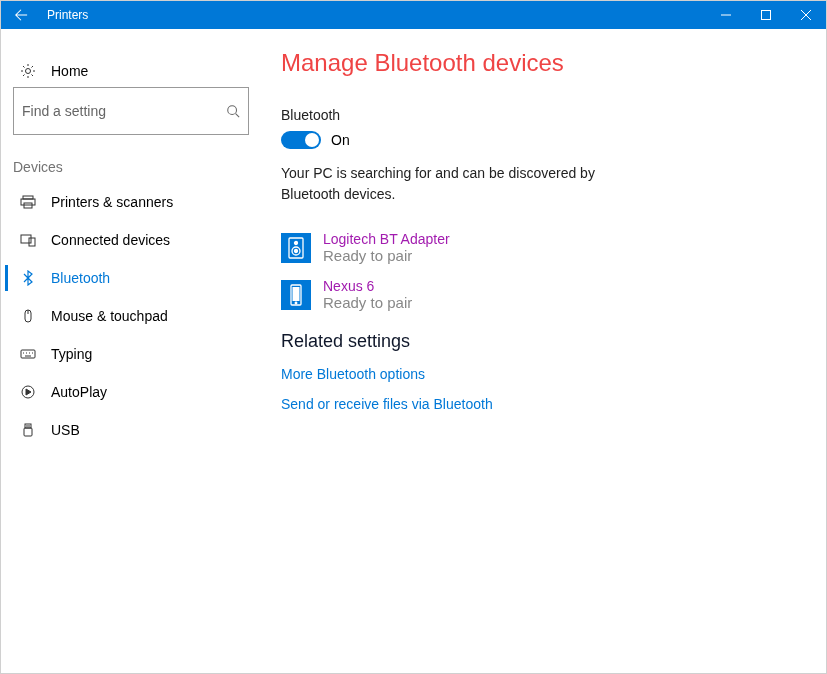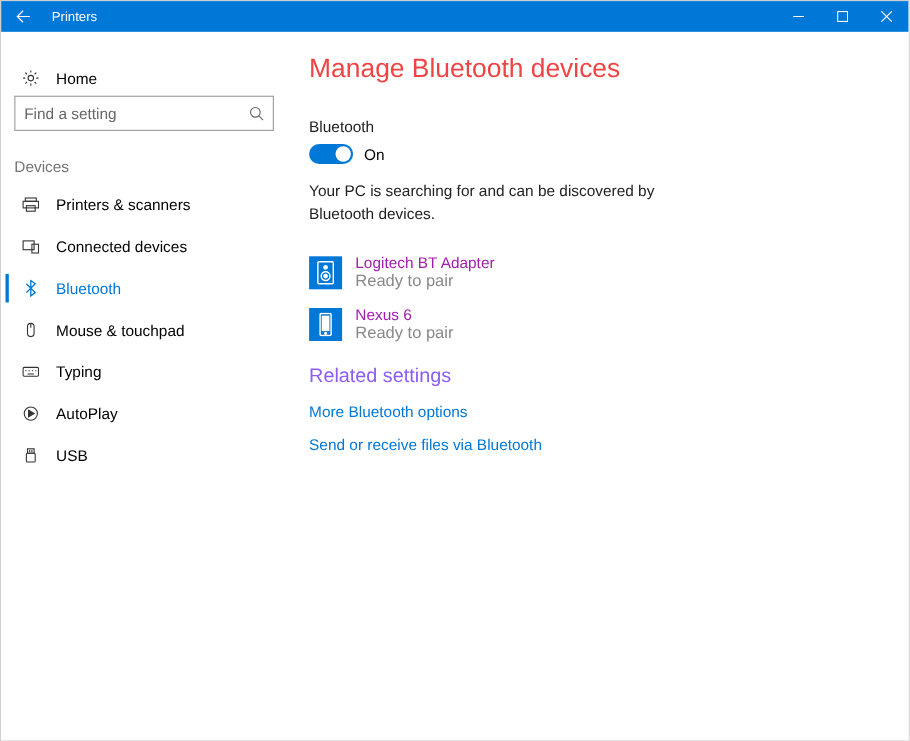--- a/index.html
+++ b/index.html
@@ -62,21 +62,21 @@
     }
     .sidebar-home .icon {
       width: 22px;
       display: flex;
       justify-content: center;
       margin-right: 12px;
     }
     .search-box {
       margin: 8px 8px 4px 8px;
       border: 1px solid #999999;
-      height: 32px;
+      height: 48px;
       display: flex;
       align-items: center;
       padding: 0 8px;
       color: #666666;
       position: relative;
     }
     .search-box input {
       flex: 1;
       border: none;
       outline: none;
@@ -189,21 +189,21 @@
       color: #a21caf;
       font-size: 14px;
     }
     .device-info .device-status {
       color: #888888;
       font-size: 15px;
     }
     .related-heading {
       font-weight: 400;
       font-size: 18px;
-      color: #8b5cf6;
+      color: #0f172a;
       margin-top: 20px;
       margin-bottom: 14px;
     }
     .link {
       color: #0078d7;
       font-size: 14px;
       cursor: pointer;
       margin-bottom: 14px;
       display: block;
     }

